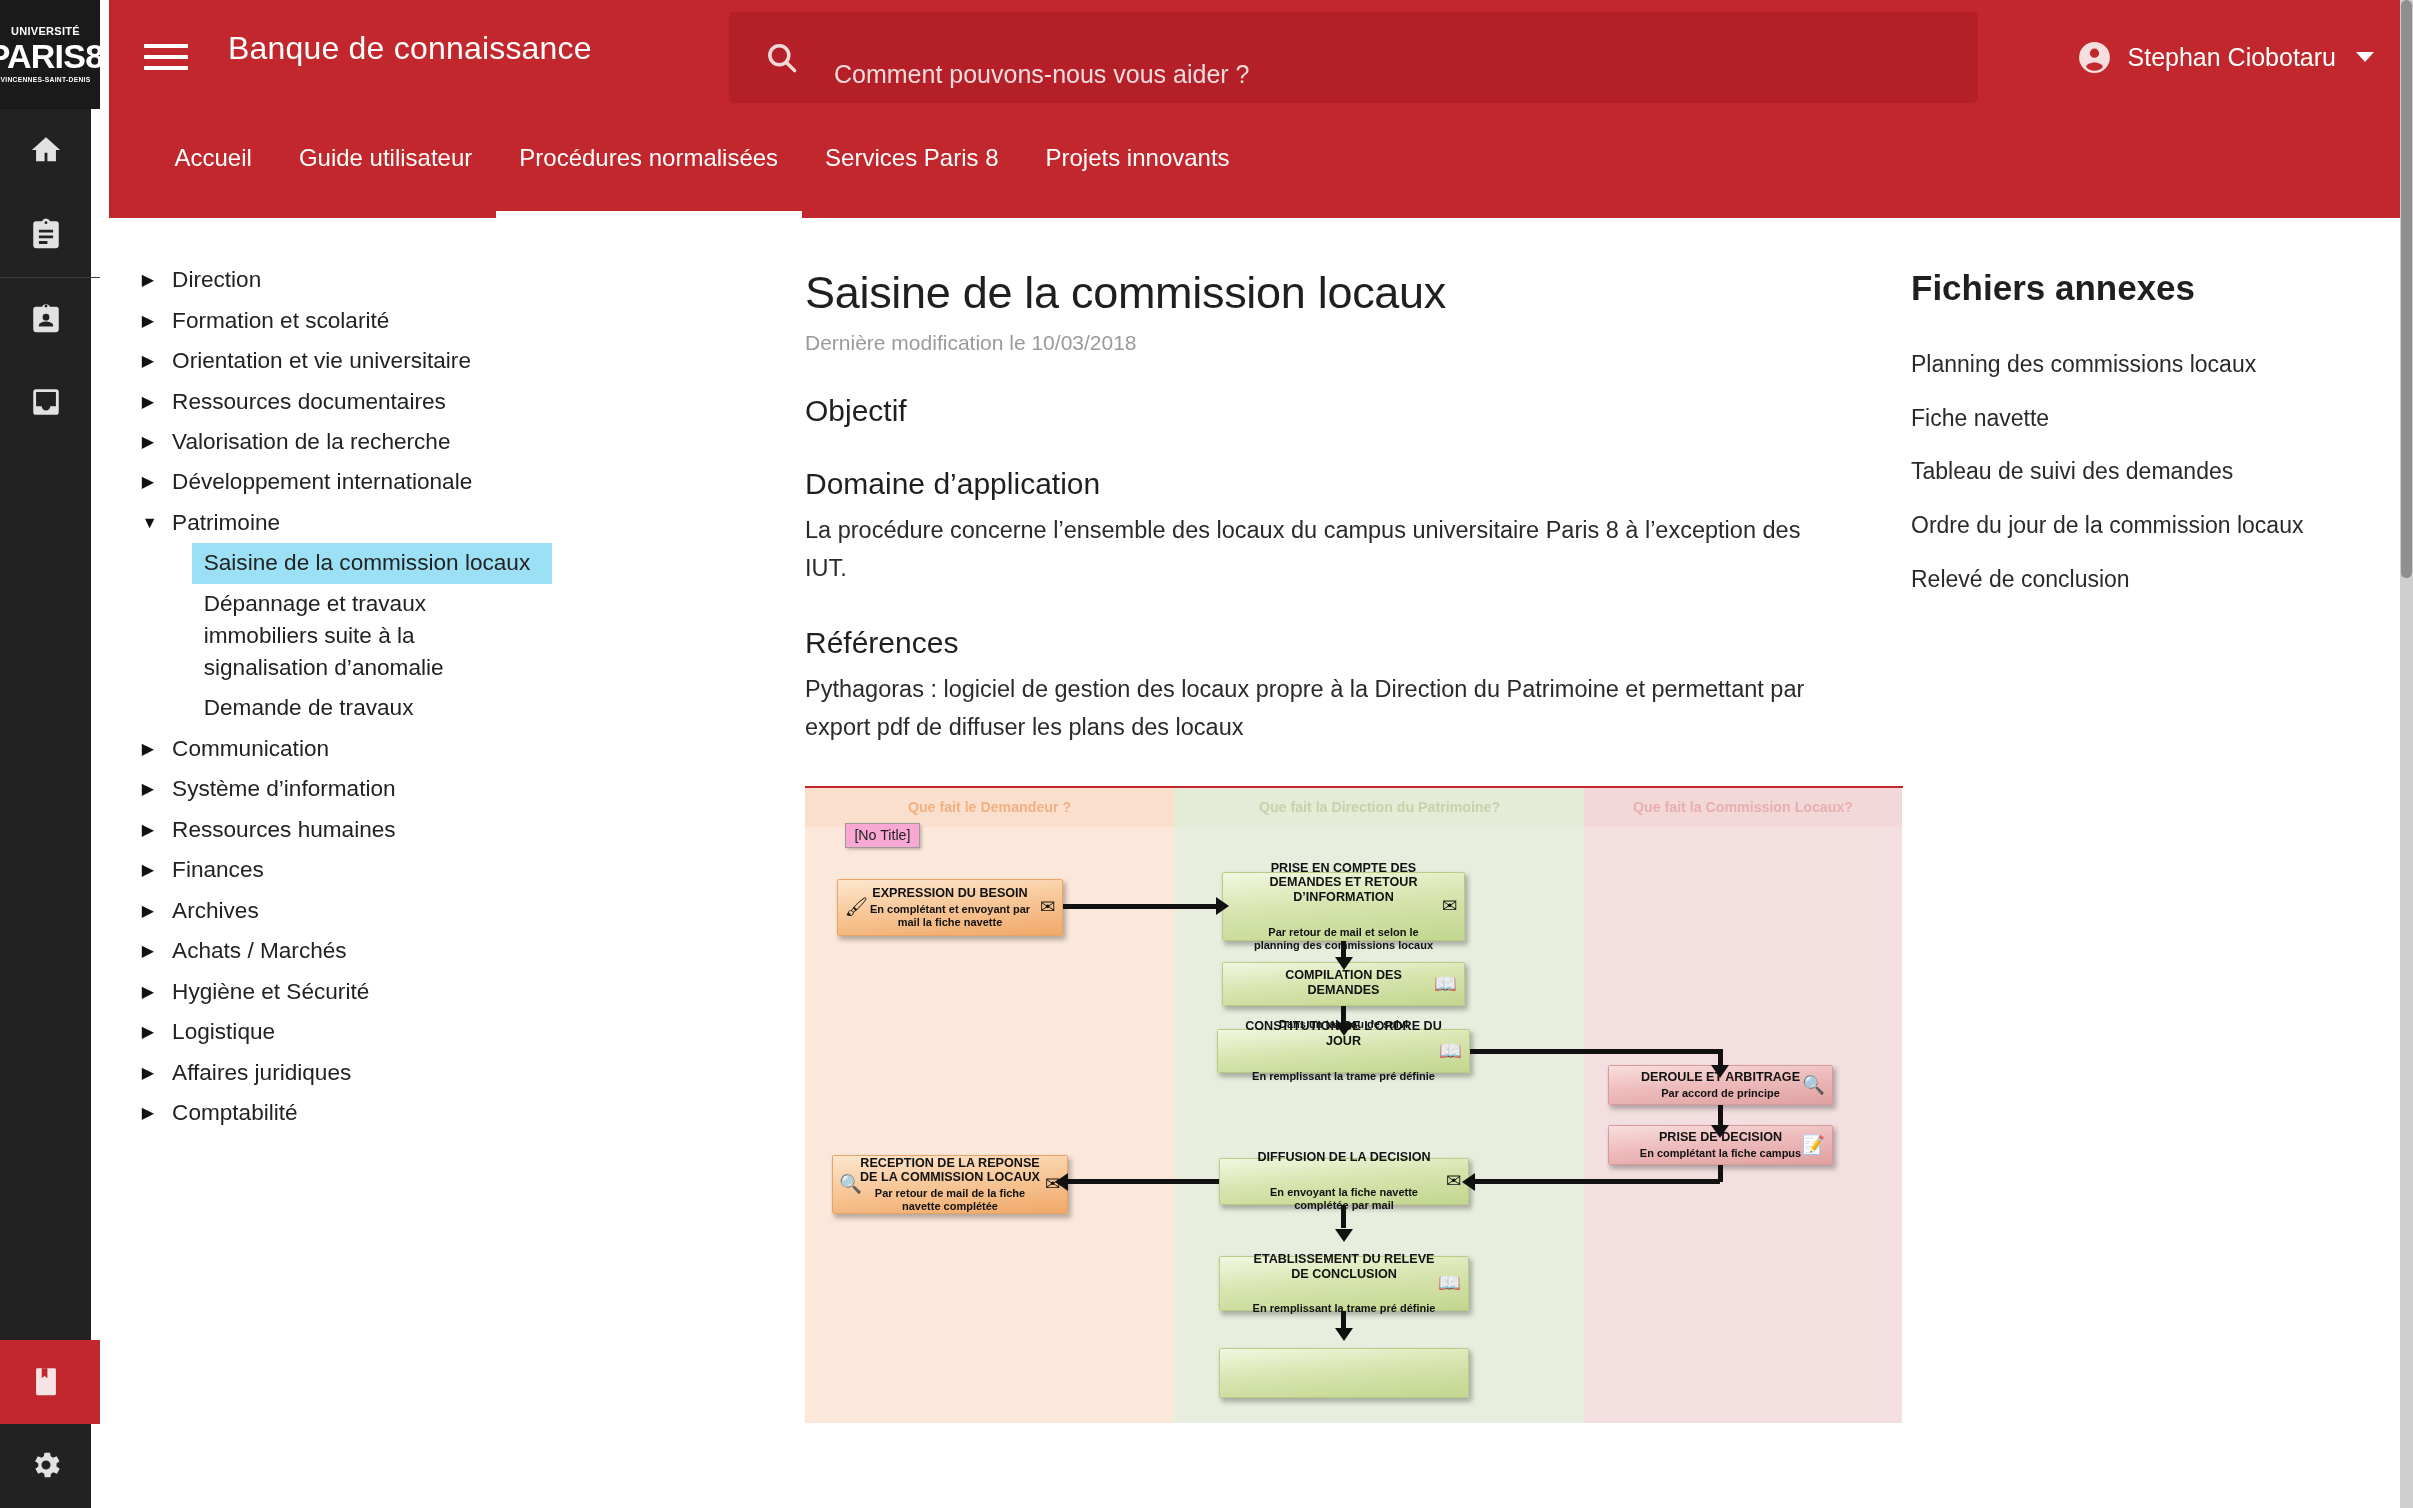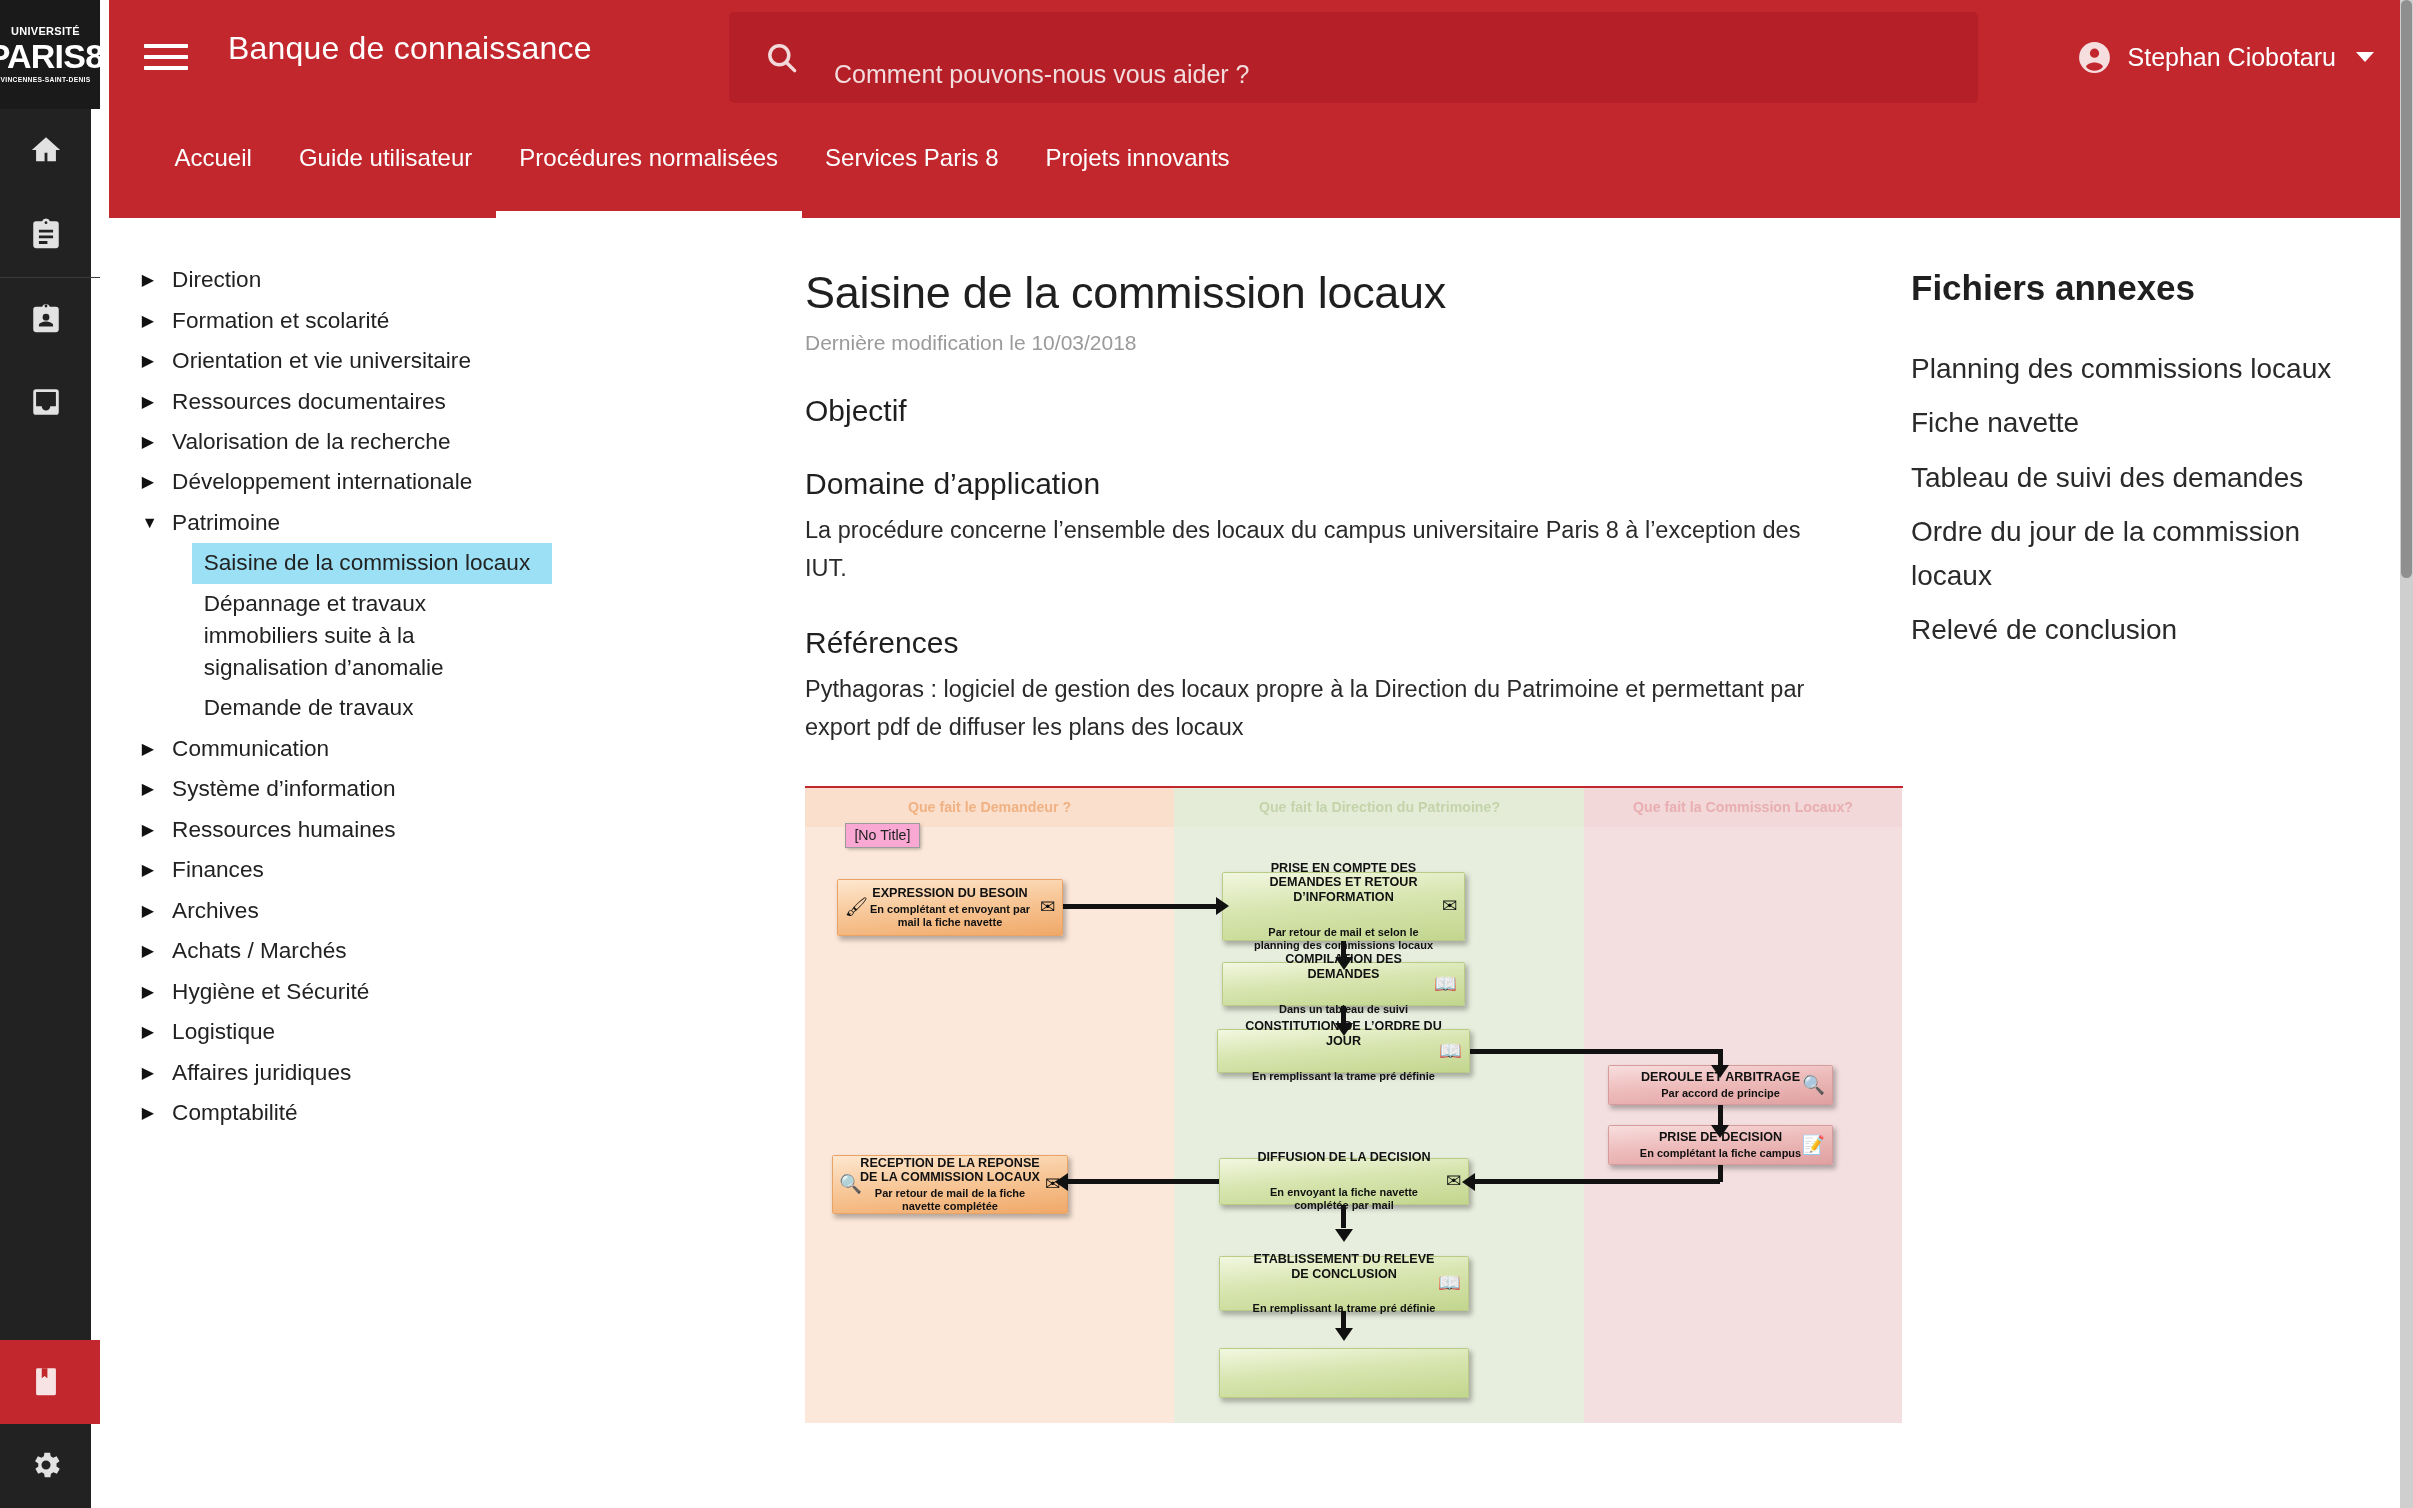--- a/index.html
+++ b/index.html
@@ -177,21 +177,21 @@
     background:#f9a8d4; border:0.8px solid #9b9b9b; color:#222;
     font-size:14.2px; padding:3.4px 8.4px; box-shadow:1.7px 1.7px 3.4px rgba(0,0,0,0.3);
   }
 
   
   #annexes {
     position:absolute; left:1760px; top:0; width:545px; height:1291px;
     padding:50px 34px 0 42px;
   }
   #annex-title { font-size:35px; font-weight:700; color:#1f1f1f; }
-  .annex-item { font-size:28px; color:#2a2a2a; line-height:1.55; margin-top:11px; cursor:pointer; }
+  .annex-item { font-size:23px; color:#2a2a2a; line-height:1.55; margin-top:18px; cursor:pointer; }
   #annex-list { margin-top:39px; }
 
   
   #sbar { position:absolute; right:0; top:0; width:13.4px; height:1508px; background:#cfcfcf; z-index:40; }
   #sthumb { position:absolute; right:0.8px; top:0; width:11.7px; height:578px; background:#8f8f8f; border-radius:5.9px; }
 </style>
 </head>
 <body>
 
 <div id="icon-rail">
@@ -392,21 +392,21 @@
             <div class="bt">EXPRESSION DU BESOIN</div>
             <div class="bs">En complétant et envoyant par mail la fiche navette</div>
             <span class="bico left">🖌</span>
             <span class="bico right">✉</span>
           </div>
           <div class="fbox green" style="left: 417px; top: 84px; width: 243px; height: 69px;">
             <div class="bt">PRISE EN COMPTE DES DEMANDES ET RETOUR D’INFORMATION</div>
             <div class="bs">Par retour de mail et selon le planning des commissions locaux</div>
             <span class="bico right">✉</span>
           </div>
-          <div class="fbox green" style="left: 417px; top: 174px; width: 243px; height: 44px;">
+          <div class="fbox green" style="left: 417px; top: 174px; width: 243px; height: 44px; justify-content: space-between;">
             <div class="bt">COMPILATION DES DEMANDES</div>
             <div class="bs">Dans un tableau de suivi</div>
             <span class="bico right">📖</span>
           </div>
           <div class="fbox green" style="left: 412px; top: 241px; width: 253px; height: 44px;">
             <div class="bt">CONSTITUTION DE L’ORDRE DU JOUR</div>
             <div class="bs">En remplissant la trame pré définie</div>
             <span class="bico right">📖</span>
           </div>
           <div class="fbox pink" style="left: 803px; top: 277px; width: 225px; height: 40px;">

